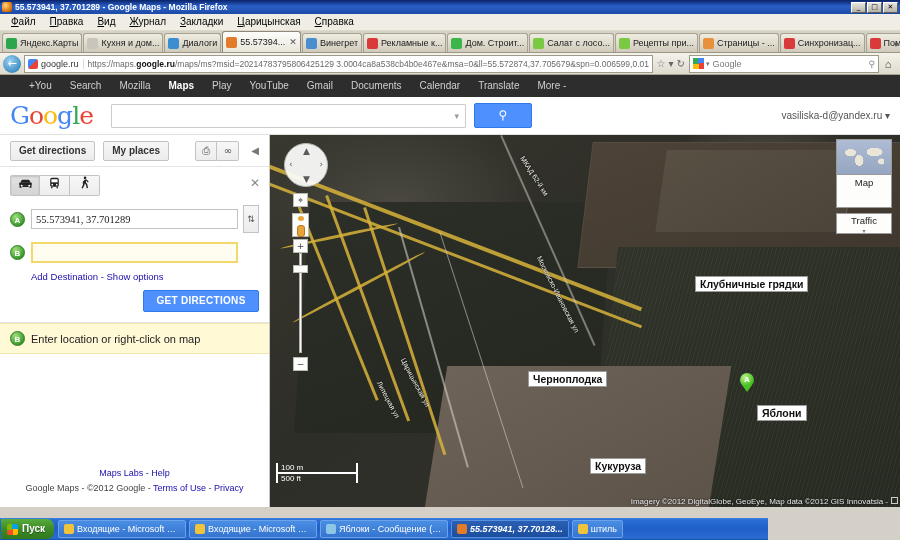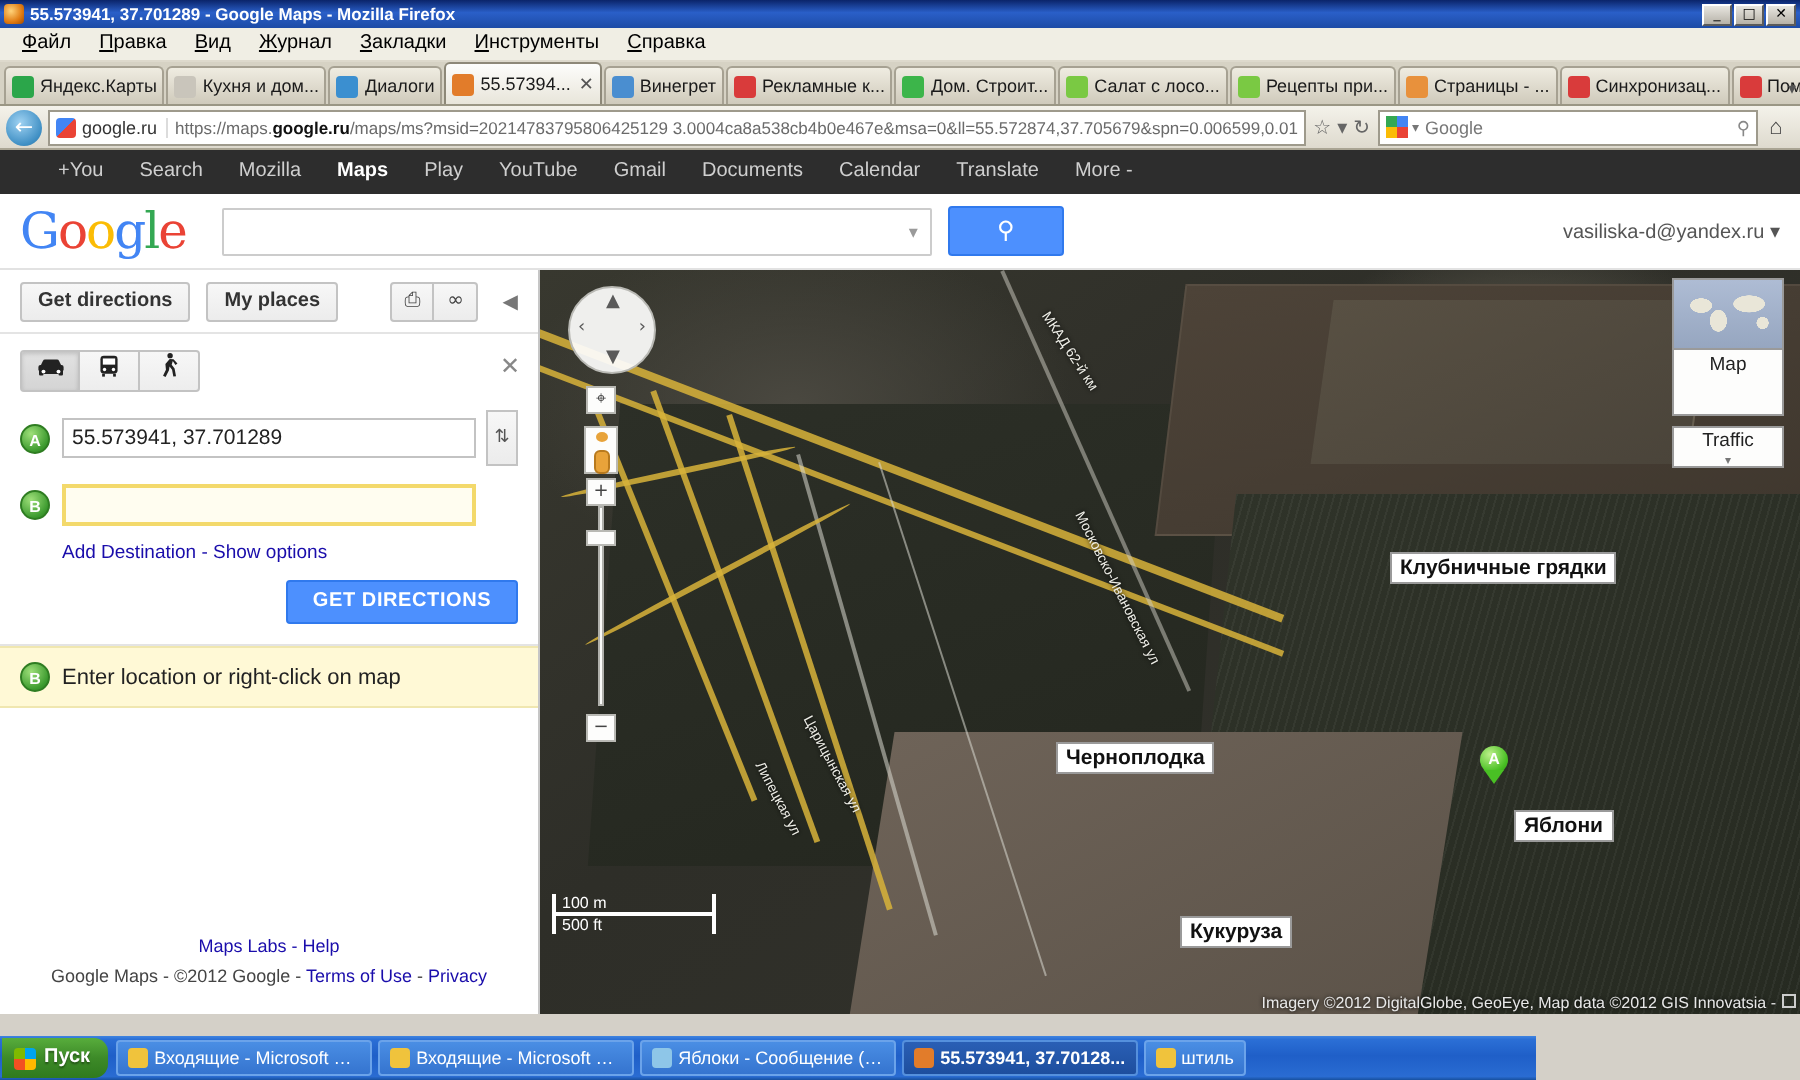--- a/index.html
+++ b/index.html
@@ -182,21 +182,21 @@
   .wp-row { display:flex; align-items:center; margin-bottom:5px; }
   .marker {
     width:15px;height:15px;border-radius:50%;flex:0 0 auto; margin-right:6px;
     background: radial-gradient(circle at 35% 30%, #9fe07a, #3d9b2f 70%, #2b7a20);
     color:#fff;font-size:8px;text-align:center;line-height:15px;font-weight:bold;
     border:1px solid #2f7d22;
   }
   .wp-input {
     flex:1 1 auto; height:20px; border:1px solid #c3c3c3; background:#fff;
     font-size:10.5px; color:#222; padding: 0 4px; line-height:18px;
-    font-family:Liberation Sans, sans-serif; outline:none;
+    font-family:Liberation Serif, serif; outline:none;
   }
   .wp-input.hl { border:2px solid #f3d96b; background:#fffdf0; height:21px; }
   .swap {
     width:16px;height:28px;margin-left:5px;border:1px solid #c3c3c3;
     background:linear-gradient(to bottom,#f7f7f7,#ececec); font-size:9px; color:#555;
     text-align:center; line-height:26px; flex:0 0 auto; align-self:center;
     font-family:"DejaVu Sans", sans-serif;
   }
   .sb-links { font-size:9.5px; color:#1a0dab; margin: 2px 0 0 21px; }
   .sb-links span { cursor:pointer; }
@@ -330,21 +330,21 @@
       radial-gradient(ellipse 13px 7px at 72% 32%, #e9e6d8 60%, transparent 62%),
       radial-gradient(ellipse 5px 5px at 86% 66%, #e9e6d8 60%, transparent 62%);
   }
   .mtbtn {
     width:56px; height:33px; background:#fdfdfc; border:1px solid #9a9a9a; border-top:none;
     font-size:9.5px; color:#222; text-align:center; line-height:15px;
   }
   .mtbtn.traffic { margin-top:5px; border-top:1px solid #9a9a9a; height:21px; line-height:13px;}
   .mtbtn.traffic .arr { display:block; font-size:6px; color:#777; margin-top:-2px; }
   .scalebar {
-    position:absolute; left:6px; bottom:40px; color:#fff; font-size:8px;
+    position:absolute; left:6px; bottom:24px; color:#fff; font-size:8px;
   }
   .scalebar .bar { border-left:2px solid #fff; border-right:2px solid #fff; }
   .scalebar .r1 { border-bottom:2px solid #fff; padding:0 2px 0 3px; width:82px; }
   .scalebar .r2 { padding:0 2px 0 3px; width:82px; }
   .attrib {
     position:absolute; right:2px; bottom:1px; color:#e8e8e8; font-size:8px;
     text-shadow:0 0 2px #000;
   }
   .attrib .rsz { display:inline-block; width:7px;height:7px;border:1px solid #ccc; margin-left:3px;}
 
@@ -367,21 +367,21 @@
     border-radius:2px;
   }
   .tbitem {
     height:18px; background: linear-gradient(to bottom,#4a8ee4,#3574cf);
     border:1px solid #6ba3ea; border-radius:2px; margin-right:3px;
     display:flex; align-items:center; gap:3px; padding:0 5px;
     font-size:9px; color:#fff; max-width:128px; overflow:hidden; white-space:nowrap;
   }
   .tbitem.active {
     background: linear-gradient(to bottom,#2a5fb5,#1d4e9e);
-    border-color:#5590dd; font-weight:bold;
+    border-color:#5590dd; font-weight:bold;font-style:italic;
   }
   .tbitem .ic { width:10px;height:10px;border-radius:2px;flex:0 0 auto; }
   .tbitem .tx { overflow:hidden; text-overflow:ellipsis; }
   .tray {
     margin-left:auto; height:22px; display:flex; align-items:center; gap:4px;
     padding:0 5px; background: linear-gradient(to bottom,#1a8ad4,#1469b6 50%,#0e5296);
     border-left:1px solid #4aa3e2;
   }
   .tray .ru {
     background:#1e4f94; color:#fff; font-size:8px; padding:1px 3px; border:1px solid #78aee8;
@@ -403,21 +403,21 @@
       <span class="tb-btn">✕</span>
     </span>
   </div>
 
   <div class="menubar" id="menubar">
       <span class="mi">Файл</span>
       <span class="mi">Правка</span>
       <span class="mi">Вид</span>
       <span class="mi">Журнал</span>
       <span class="mi">Закладки</span>
-      <span class="mi">Инструменты</span>
+      <span class="mi">Царицынская</span>
       <span class="mi">Справка</span>
     </div>
 
   <div class="tabstrip" id="tabstrip">
       <div class="tab">
         <span class="fav" style="background: rgb(43, 166, 74);"></span>
         <span class="lbl">Яндекс.Карты</span>
       </div>
       <div class="tab">
         <span class="fav" style="background: rgb(201, 197, 187);"></span>

